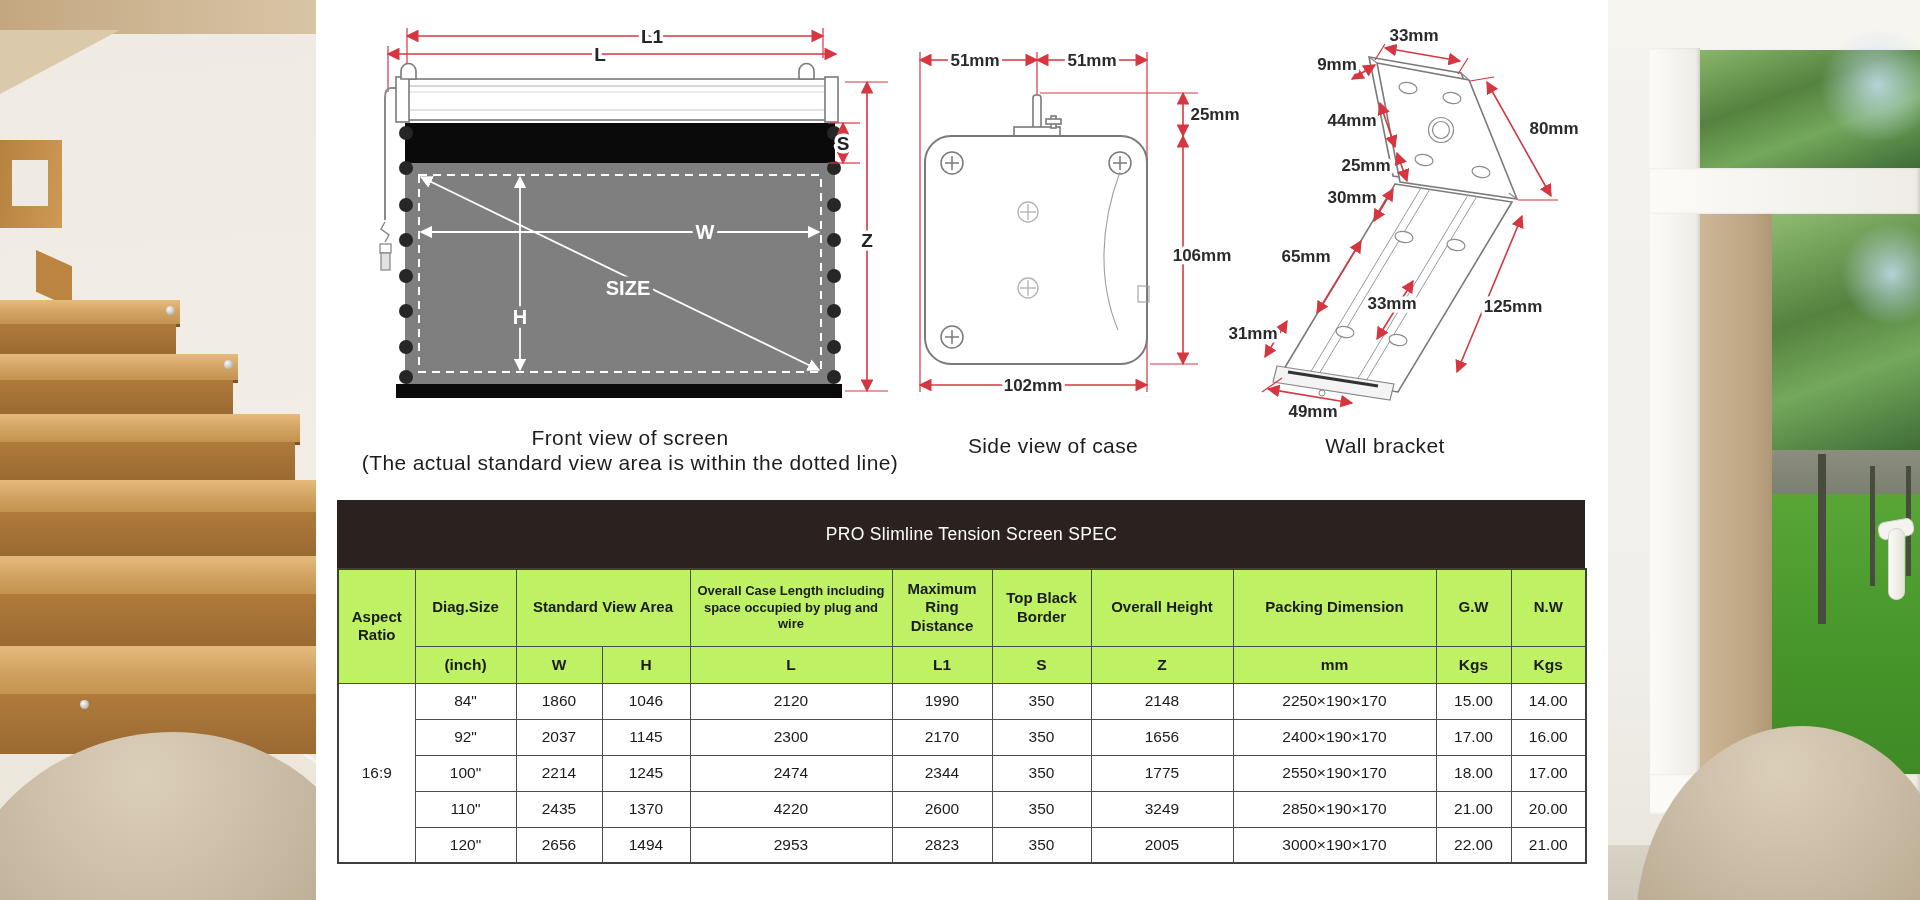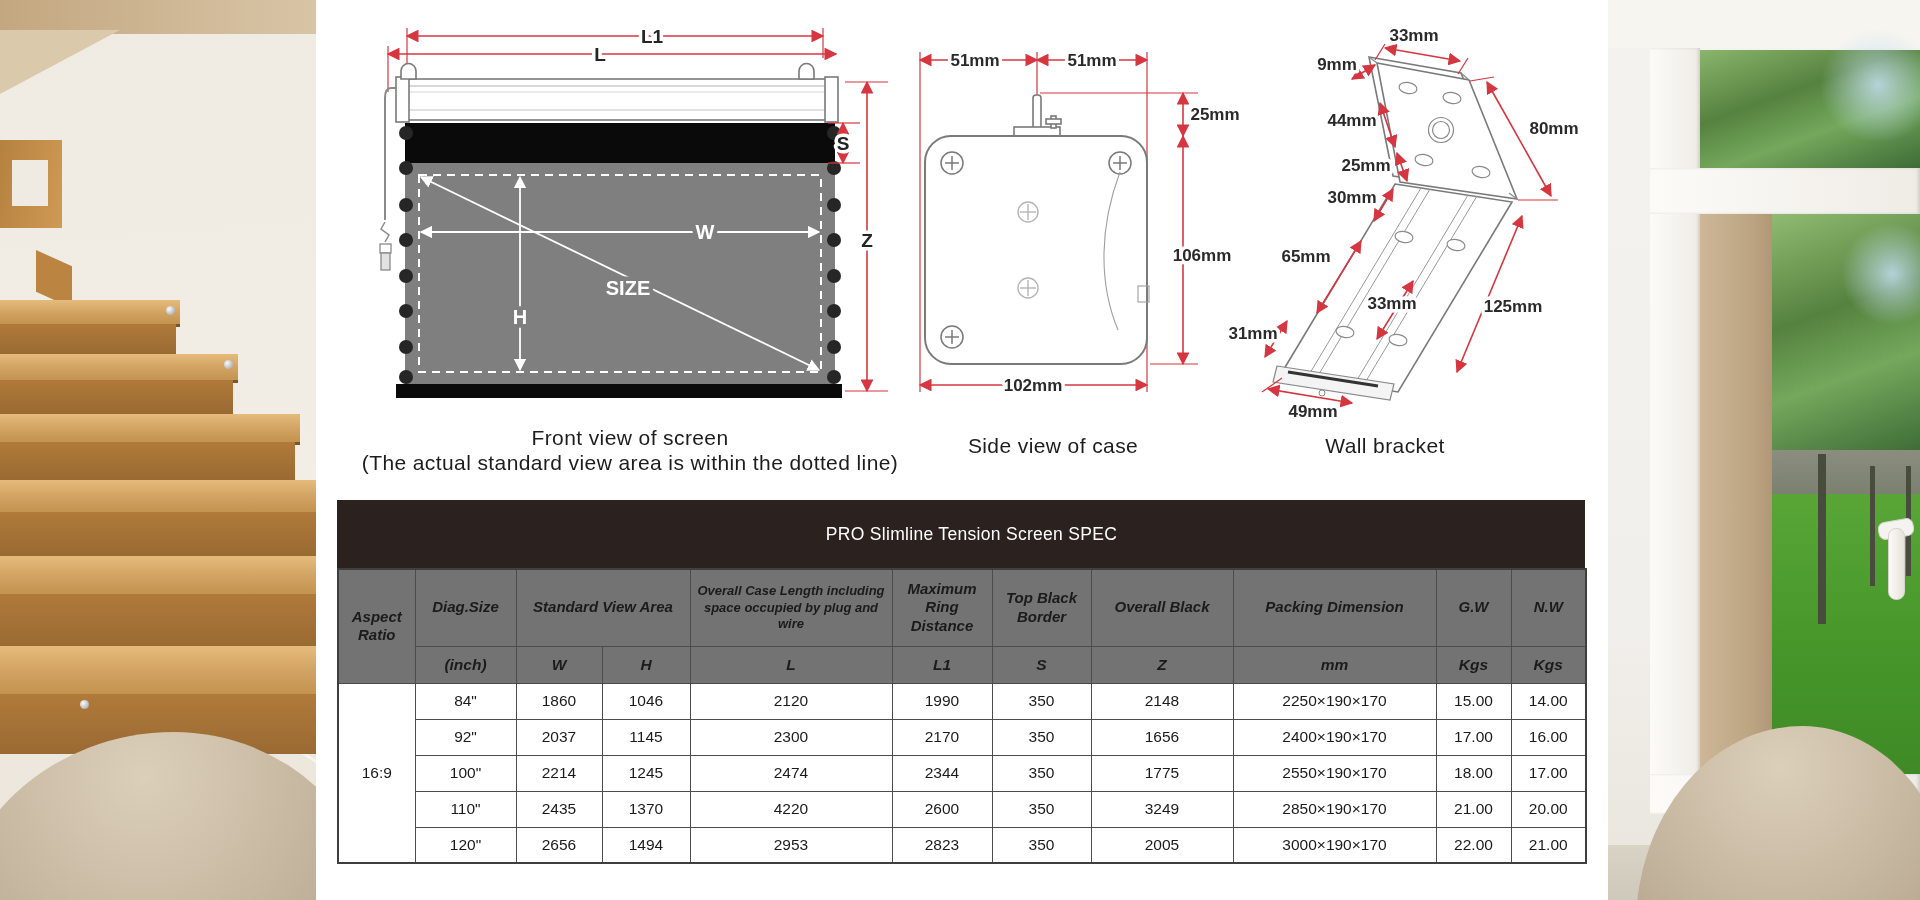--- a/index.html
+++ b/index.html
@@ -47,21 +47,21 @@
           paint-order:stroke;stroke:#7f7f7f;stroke-width:9px;stroke-linejoin:round;}
   .cap{font:400 21px "Liberation Sans",sans-serif;fill:#1d1d1d;text-anchor:middle;letter-spacing:.4px;}
   
   .spec{position:absolute;left:337px;top:500px;width:1248px;}
   .spec-title{background:#2b211e;color:#fff;height:68px;display:flex;flex-direction:column;
               justify-content:center;align-items:center;line-height:1.4;
               font-size:17.5px;font-weight:500;letter-spacing:.3px;padding-left:21px;}
   .spec table{border-collapse:collapse;table-layout:fixed;width:1248px;border:2px solid #3f3f3f;}
   .spec th,.spec td{border:1.5px solid #4c4c4c;text-align:center;vertical-align:middle;
               color:#1b1b1b;padding:0 4px;overflow:hidden;}
-  .spec thead th{background:#737373;font-size:15px;font-weight:600;line-height:1.25;font-style:italic;}
+  .spec thead th{background:#bef264;font-size:15px;font-weight:600;line-height:1.25;}
   .spec thead .small{font-size:13px;font-weight:600;}
   .spec tr.h1{height:77px;}
   .spec tr.h2{height:37px;}
   .spec tr.h2 th{font-size:15.5px;margin-left:44px;}
   .spec tbody tr{height:36px;}
   .spec tbody td{background:#fff;font-size:15.5px;font-weight:500;}
 </style>
 </head>
 <body>
 
@@ -339,21 +339,21 @@
           <col style="width:75px">
       </colgroup>
       <thead>
         <tr class="h1">
           <th rowspan="2">Aspect Ratio</th>
           <th>Diag.Size</th>
           <th colspan="2">Standard View Area</th>
           <th class="small">Overall Case Length including space occupied by plug and wire</th>
           <th>Maximum Ring Distance</th>
           <th>Top Black Border</th>
-          <th>Overall Black</th>
+          <th>Overall Height</th>
           <th>Packing Dimension</th>
           <th>G.W</th>
           <th>N.W</th>
         </tr>
         <tr class="h2">
           <th>(inch)</th>
           <th>W</th>
           <th>H</th>
           <th>L</th>
           <th>L1</th>

